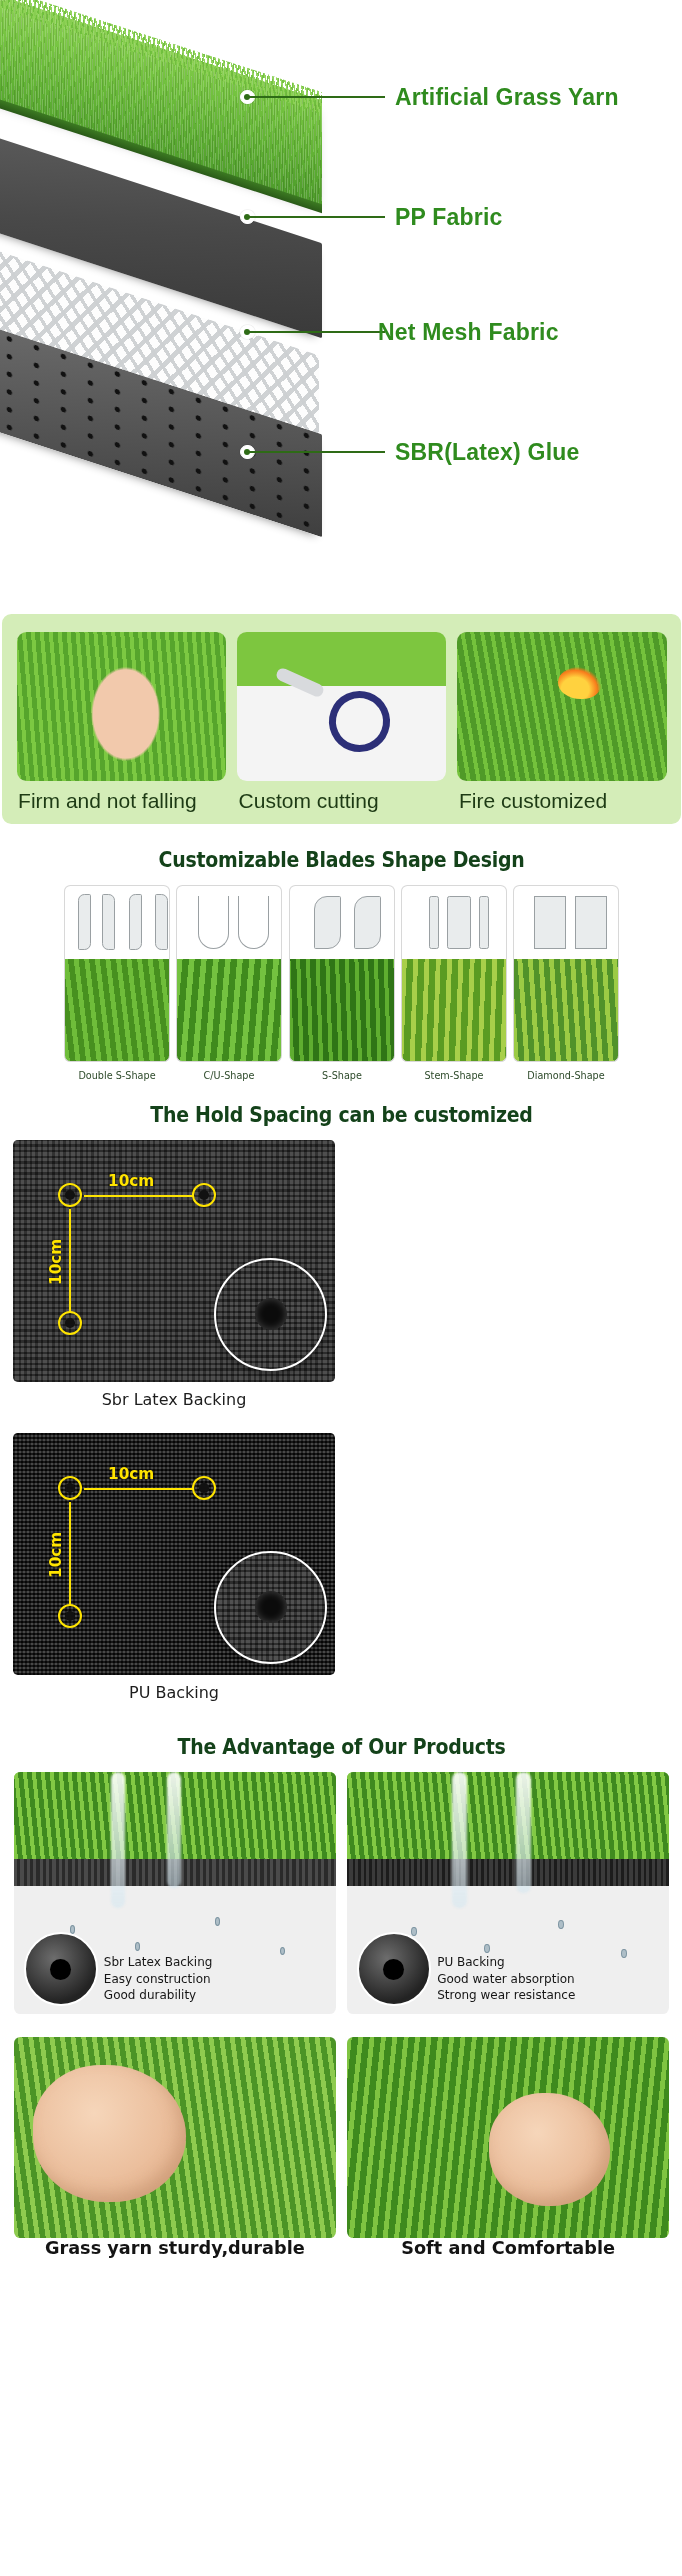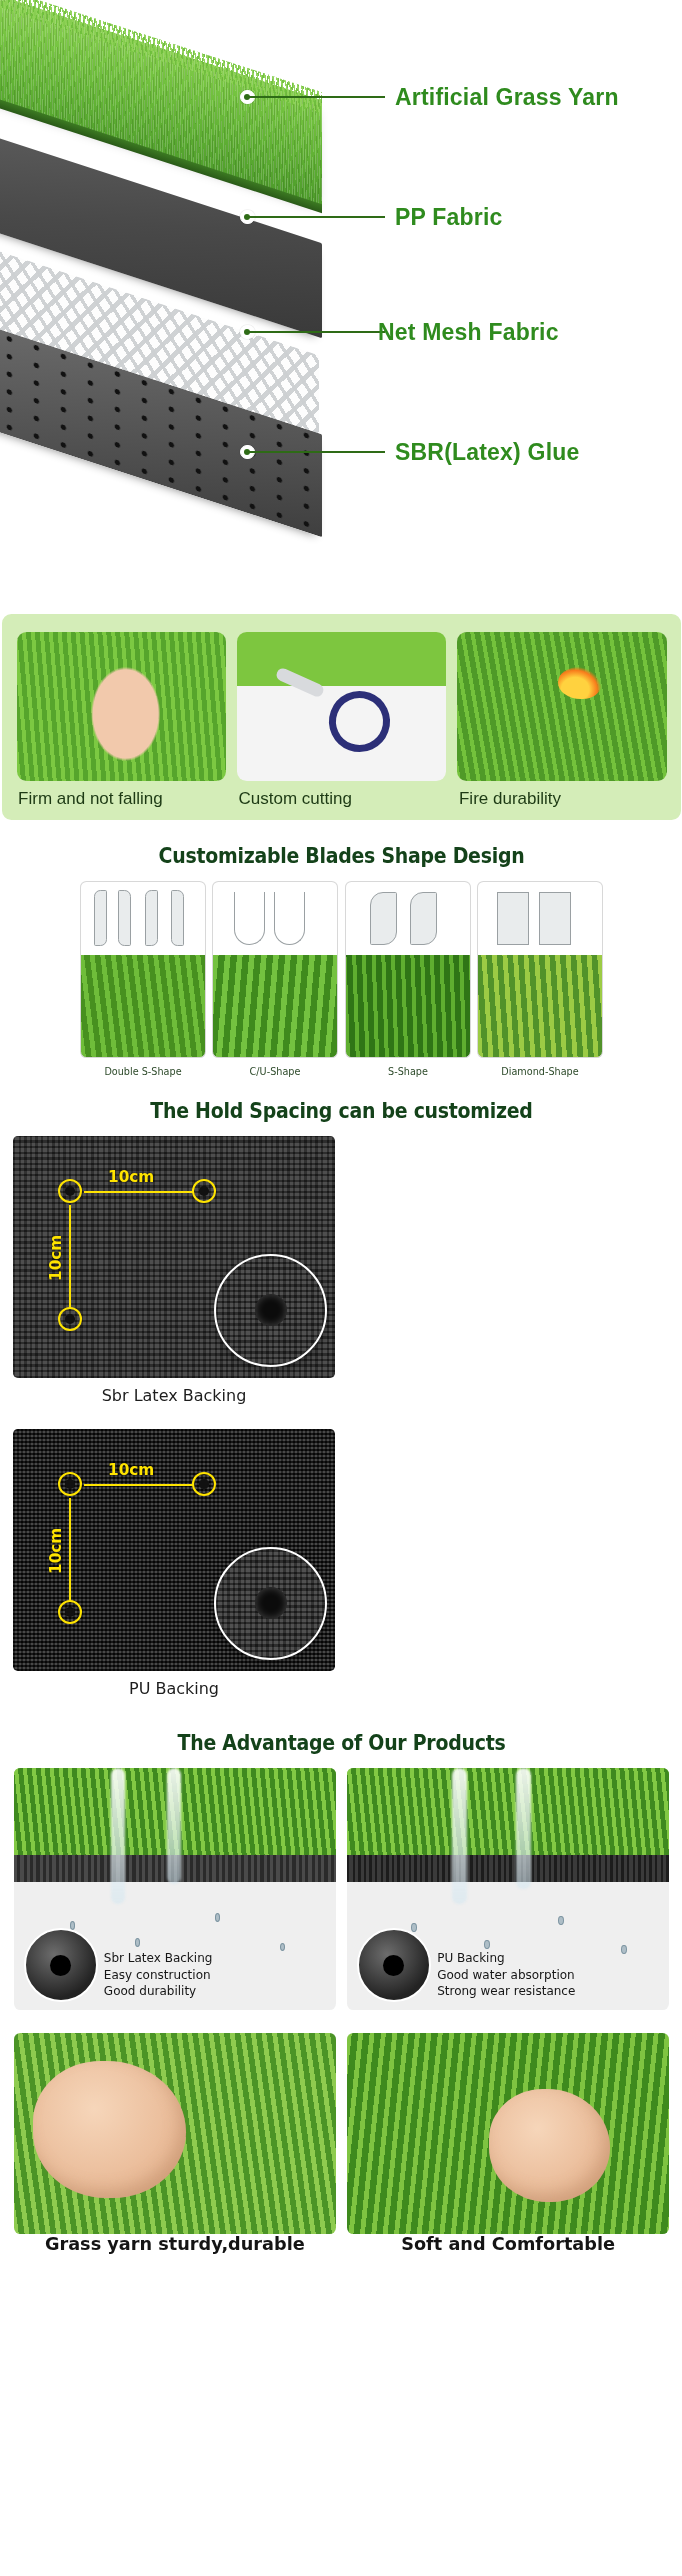--- a/index.html
+++ b/index.html
@@ -144,40 +144,40 @@
   .ph-fire::after {
     content:"";
     position:absolute; left:48%; top:24%;
     width:43px; height:32px;
     background: radial-gradient(ellipse at 40% 70%, #ffd23f 0 38%, #f87c1b 60%, rgba(248,124,27,0) 72%);
     border-radius: 50% 50% 45% 55%;
     filter: blur(0.3px);
   }
   .feature-caption {
     margin-top: 8px;
-    font-size: 17px;
+    font-size: 21px;
     color: #1d3a14;
     text-align: left;
     padding-left: 1.6px;
   }
 
   
   .blades-section { width: 683px; background: #fff; padding: 21px 0 4.8px; }
   .sec-title {
     text-align: center;
     font-family: "DejaVu Sans", sans-serif;
     font-weight: 700;
     font-size: 22px;
     color: #14421a;
     letter-spacing: -0.3px;
     transform: scaleX(.86);
     margin-bottom: 13px;
   }
   .blade-row { display: flex; justify-content: center; gap: 6.4px; padding: 0 11.3px; }
-  .blade-cell { width: 126px; }
+  .blade-cell { width: 106px; }
   .blade-diagram {
     height: 74px;
     background: #ffffff;
     border: 0.8px solid #d8d8d8;
     border-bottom: none;
     border-radius: 6.4px 6.4px 0 0;
     position: relative;
     overflow: hidden;
   }
   .blade-photo {
@@ -401,21 +401,21 @@
         <div class="feature-caption">Firm and not falling</div>
       </div>
 
       <div class="feature-card">
         <div class="feature-photo ph-scissor"></div>
         <div class="feature-caption">Custom cutting</div>
       </div>
 
       <div class="feature-card">
         <div class="feature-photo ph-fire"></div>
-        <div class="feature-caption">Fire durability</div>
+        <div class="feature-caption">Fire customized</div>
       </div>
 
     </div>
   </section>
 
   <section class="blades-section">
     <h2 class="sec-title">Customizable Blades Shape Design</h2>
 
     <div class="blade-row">
 
@@ -441,20 +441,29 @@
 
       <div class="blade-cell">
         <div class="blade-diagram">
           <span class="fiber" style="left:24px;top:9.7px;width:27px;height:53px;border-radius:13px 1.6px 13px 1.6px;"></span>
           <span class="fiber" style="left:64px;top:9.7px;width:27px;height:53px;border-radius:13px 1.6px 13px 1.6px;"></span>
         </div>
         <div class="blade-photo v3"></div>
         <div class="blade-label">S-Shape</div>
       </div>
 
+      <div class="blade-cell">
+        <div class="blade-diagram">
+          <span class="fiber" style="left:27px;top:9.7px;width:9.7px;height:53px;border-radius:2.4px;"></span>
+          <span class="fiber" style="left:45px;top:9.7px;width:24px;height:53px;border-radius:2.4px;"></span>
+          <span class="fiber" style="left:77px;top:9.7px;width:9.7px;height:53px;border-radius:2.4px;"></span>
+        </div>
+        <div class="blade-photo v4"></div>
+        <div class="blade-label">Stem-Shape</div>
+      </div>
 
       <div class="blade-cell">
         <div class="blade-diagram">
           <span class="fiber" style="left:19.3px;top:9.7px;width:32px;height:53px;"></span>
           <span class="fiber" style="left:61px;top:9.7px;width:32px;height:53px;"></span>
         </div>
         <div class="blade-photo v5"></div>
         <div class="blade-label">Diamond-Shape</div>
       </div>
 

